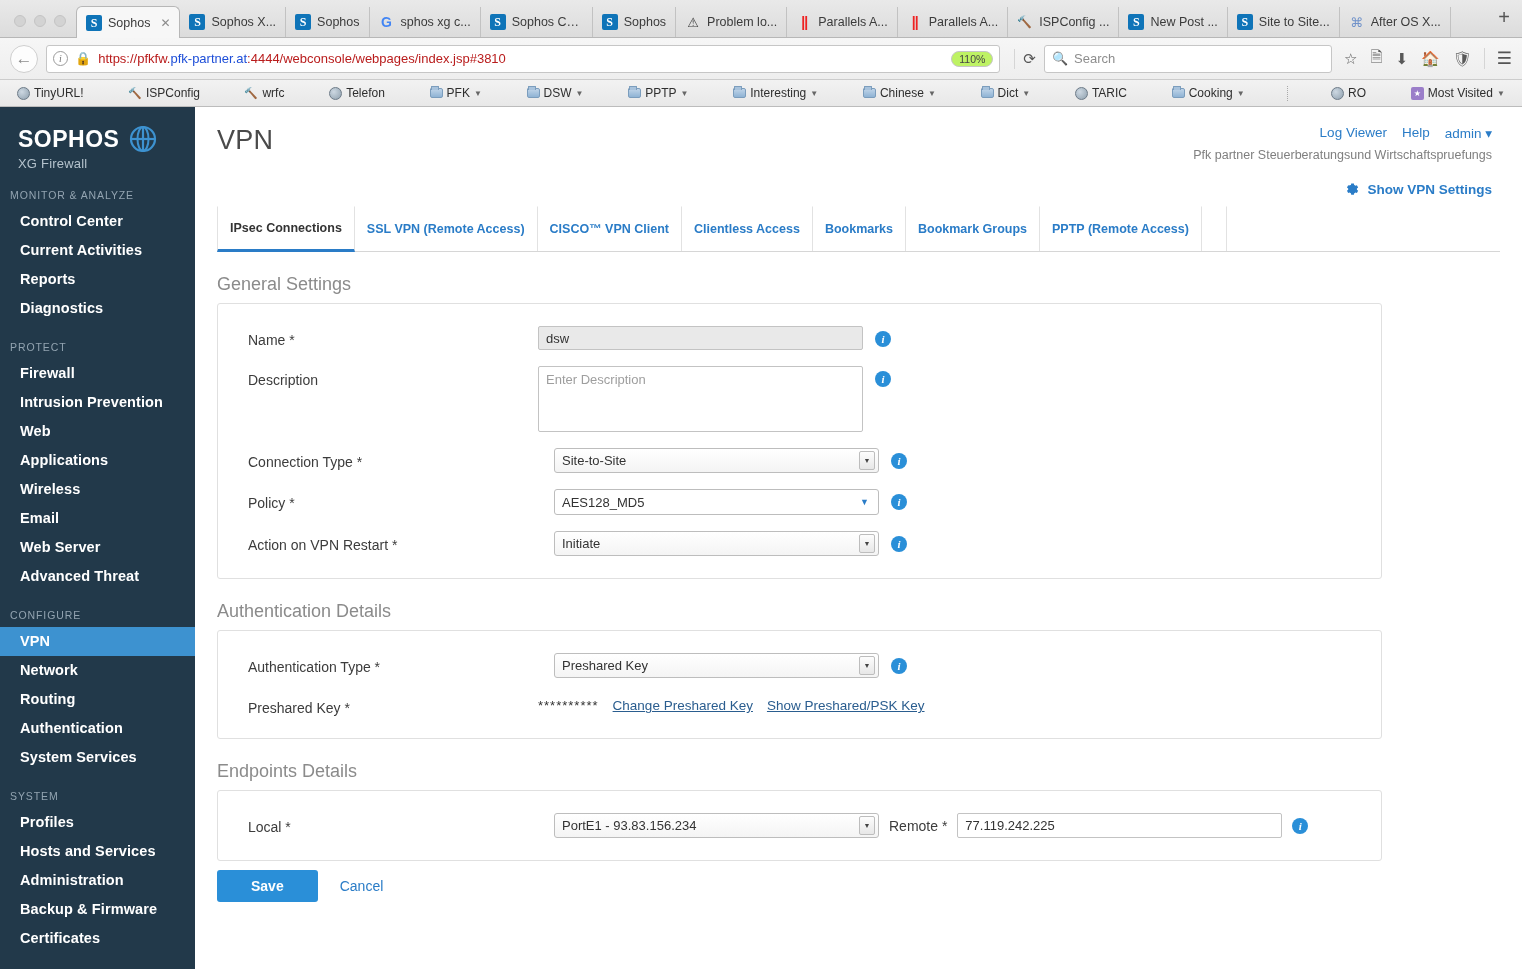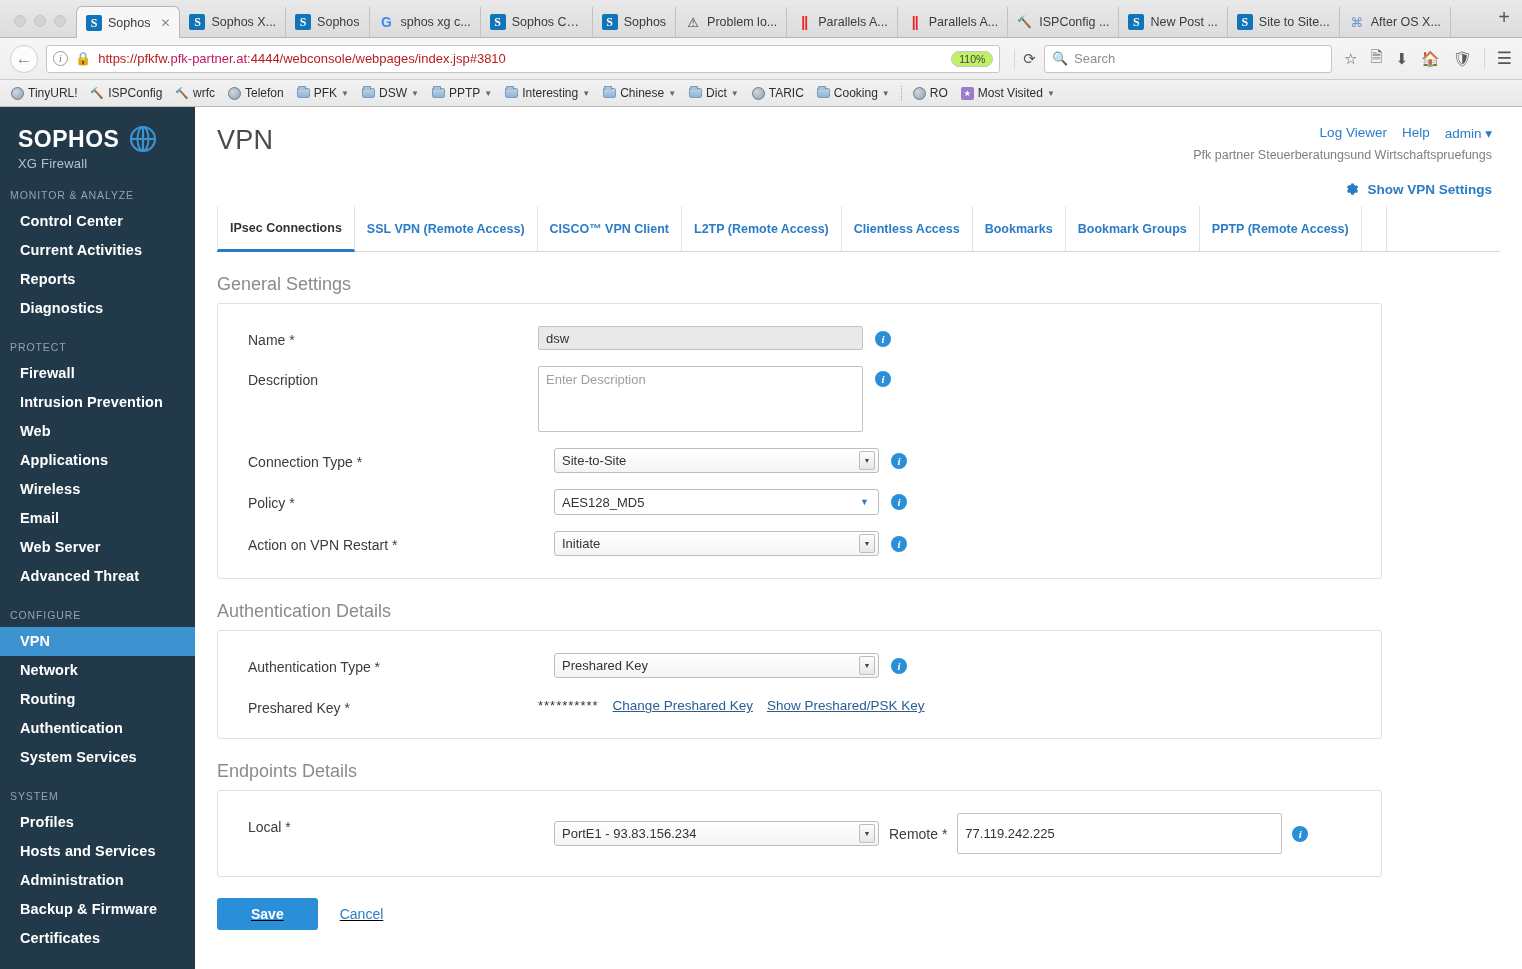--- a/index.html
+++ b/index.html
@@ -75,41 +75,41 @@
   }
   .urlbox {
     flex: 1; height: 28px; background: #fff;
     border: 1px solid #c6c6c6; border-radius: 3px;
     display: flex; align-items: center; gap: 7px; padding: 0 6px;
     font-size: 13px; color: #3a3a3a;
   }
   .info-i { width: 15px; height: 15px; border: 1.3px solid #9b9b9b; border-radius: 50%; font-size: 10px; color: #777; display:flex; align-items:center;justify-content:center; font-family:"Liberation Serif",serif; font-style:italic; }
   .lock { color: #31a040; font-size: 13px; }
   .url-sep { color: #b91c1c; }
-  .url-dark { color: #be185d; }
+  .url-dark { color: #1d4ed8; }
   .zoombadge { border: 1px solid #c6c6c6; border-radius: 10px; font-size: 10.5px; padding: 1px 7px; color: #444; background: #bef264; margin-left: auto; }
   .reloadbtn { font-size: 15px; color: #555; padding-left: 8px; border-left: 1px solid #d5d5d5; margin-left: 6px; height: 20px; display:flex;align-items:center; }
   .searchbox {
     width: 288px; height: 28px; background: #fff;
     border: 1px solid #c6c6c6; border-radius: 3px;
     display: flex; align-items: center; gap: 6px; padding: 0 7px;
     font-size: 13px; color: #8d8d8d;
   }
   .navicons { display: flex; align-items: center; gap: 13px; padding-left: 4px; }
   .navicons .ni { font-size: 15px; color: #585858; }
   .ni-dl { color: #2a8fe0; }
   .menubtn { font-size: 17px; color: #555; padding-left: 12px; border-left: 1px solid #d5d5d5; margin-left: 4px; }
 
   .bookmarks {
     height: 27px; flex: 0 0 27px;
     background: linear-gradient(#f2f2f2, #e8e8e8);
     border-bottom: 1px solid #bcbcbc;
     display: flex; align-items: center; gap: 3px;
-    padding: 0 6px;
-    font-size: 12px; color: #2e2e2e;
+    padding: 0 12px;
+    font-size: 12px; color: #2e2e2e; justify-content: space-between;
   }
   .bm { display: flex; align-items: center; gap: 4px; padding: 2px 5px; white-space: nowrap; }
   .bm .caret { font-size: 8px; color: #666; }
   .folder {
     width: 13px; height: 10px; border-radius: 1px 2px 2px 2px;
     background: linear-gradient(#bfd4e8, #8fb3d4);
     border: 1px solid #7b9dbd; position: relative; flex: 0 0 13px;
   }
   .folder::before { content:""; position:absolute; top:-3px; left:0; width:6px; height:3px; background:#a7c2dc; border:1px solid #7b9dbd; border-bottom:none; border-radius:1px 1px 0 0; }
   .globe { width:13px;height:13px;border-radius:50%;border:1.4px solid #6d7b88; background: radial-gradient(circle at 35% 35%, #cdd8e2, #8fa0ae); flex:0 0 13px; }
@@ -227,23 +227,23 @@
     margin-top: 5px; flex: 0 0 16px;
   }
 
   .psk-row { display: flex; align-items: center; gap: 14px; font-size: 13.5px; padding-top: 4px; }
   .stars { color: #333; letter-spacing: 1px; font-size: 13px; }
   .ulink { color: #2a5d8f; text-decoration: underline; cursor: pointer; }
 
   .endpoint-row { display: flex; align-items: center; gap: 10px; }
   .endpoint-row .sel { width: 325px; }
   .remote-label { font-size: 14px; color: #3c3c3c; white-space: nowrap; }
-  .remote-input { width: 325px; height: 41px; border: 1px solid #c3c3c3; border-radius: 2px; font-size: 13px; padding: 0 7px; color: #333; font-family:"Liberation Sans", sans-serif; }
-
-  .btnrow { display: flex; align-items: center; gap: 22px; margin: 21px 0 0 22px; text-decoration: underline; }
+  .remote-input { width: 325px; height: 25px; border: 1px solid #c3c3c3; border-radius: 2px; font-size: 13px; padding: 0 7px; color: #333; font-family:"Liberation Sans", sans-serif; }
+
+  .btnrow { display: flex; align-items: center; gap: 22px; margin: 9px 0 0 22px; }
   .btn-save {
     background: #2a8fd8; color: #fff; border: none;
     font-size: 14px; font-weight: bold;
     padding: 8px 34px; border-radius: 3px; cursor: pointer;
     font-family: "Liberation Sans", sans-serif;
   }
   .btn-cancel { color: #2a7cc7; font-size: 14px; cursor: pointer; }
 
   .gear { display:inline-block; width:15px; height:15px; }
 </style>
@@ -488,23 +488,20 @@
           <div class="vtab active">
             <span>IPsec Connections</span>
           </div>
           <div class="vtab">
             <span>SSL VPN (Remote Access)</span>
           </div>
           <div class="vtab">
             <span>CISCO™ VPN Client</span>
           </div>
           <div class="vtab">
-            <span>L2TP (Remote Access)</span>
-          </div>
-          <div class="vtab">
             <span>Clientless Access</span>
           </div>
           <div class="vtab">
             <span>Bookmarks</span>
           </div>
           <div class="vtab">
             <span>Bookmark Groups</span>
           </div>
           <div class="vtab">
             <span>PPTP (Remote Access)</span>

